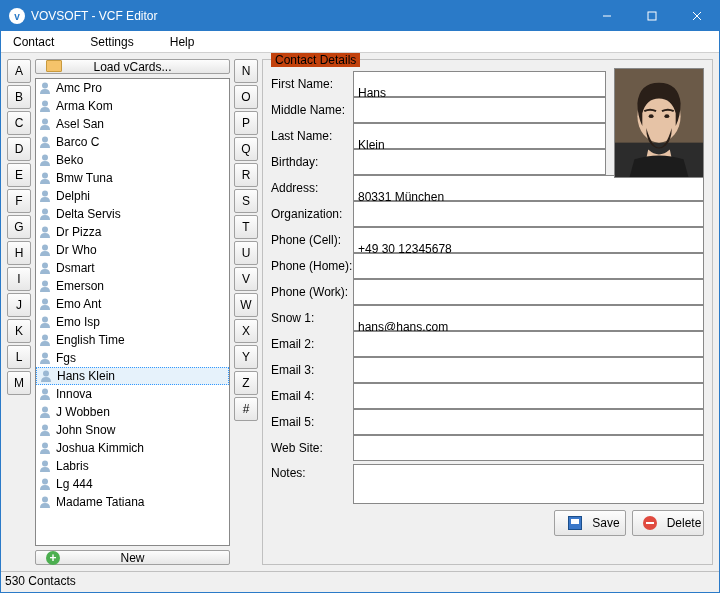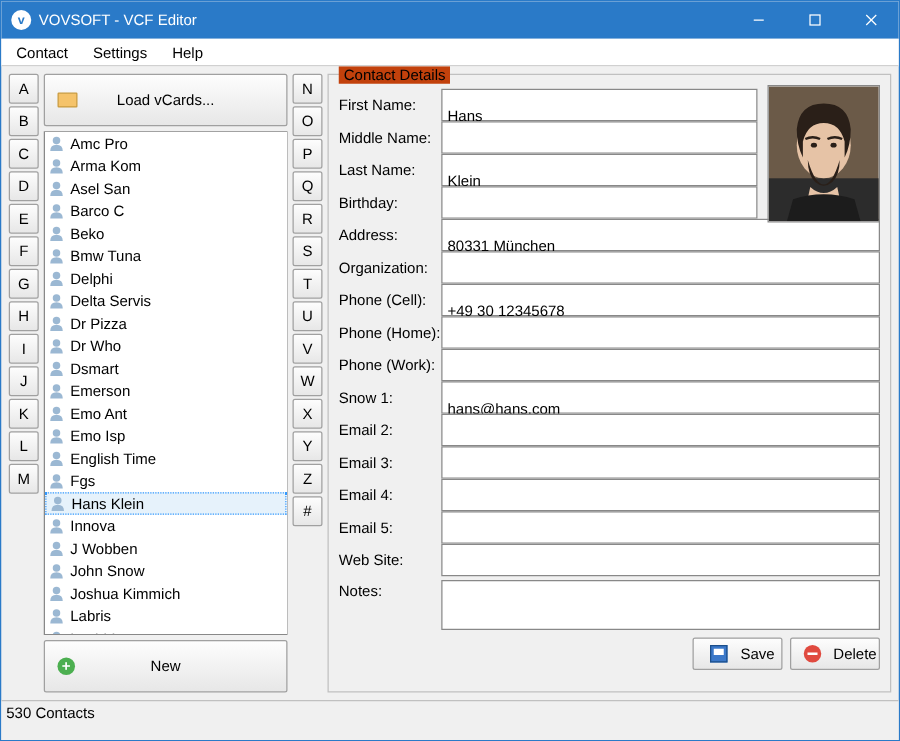--- a/index.html
+++ b/index.html
@@ -3,27 +3,27 @@
 <meta charset="utf-8">
 <style>
   * { box-sizing: border-box; margin: 0; padding: 0; font-family: "Segoe UI", Tahoma, sans-serif; font-size: 12px; }
   body { width: 720px; height: 593px; background: #f0f0f0; border: 1px solid #2a7ac8; display: flex; flex-direction: column; overflow: hidden; }
   .titlebar { background: #2a7ac8; color: #fff; height: 30px; display: flex; align-items: center; padding-left: 8px; }
   .titlebar .app-icon { width: 16px; height: 16px; background: #fff; border-radius: 50%; margin-right: 6px; display: flex; align-items: center; justify-content: center; color: #2a7ac8; font-size: 10px; font-weight: bold; }
   .titlebar .title { flex: 1; }
   .win-btns { display: flex; height: 100%; }
   .win-btn { width: 45px; display: flex; align-items: center; justify-content: center; color: #fff; }
   .win-btn svg { stroke: #fff; }
-  .menubar { background: #fff; height: 22px; display: flex; align-items: center; padding-left: 4px; gap: 4px; border-bottom: 1px solid #d0d0d0; }
+  .menubar { background: #fff; height: 22px; display: flex; align-items: center; padding-left: 4px; gap: 20px; border-bottom: 1px solid #d0d0d0; }
   .menu-item { padding: 2px 8px; }
   .content { flex: 1; display: flex; padding: 6px; gap: 4px; overflow: hidden; }
   .alpha-col { display: flex; flex-direction: column; gap: 2px; }
   .alpha-btn { width: 24px; height: 24px; background: linear-gradient(#fdfdfd,#e7e7e7); border: 1px solid #a0a0a0; border-radius: 2px; text-align: center; line-height: 22px; }
   .left-pane { width: 195px; display: flex; flex-direction: column; gap: 4px; }
-  .load-btn, .new-btn { height: 42px; background: linear-gradient(#fdfdfd,#e7e7e7); border: 1px solid #a0a0a0; border-radius: 2px; display: flex; align-items: center; justify-content: center; position: relative; }
+  .load-btn, .new-btn { height: 15px; background: linear-gradient(#fdfdfd,#e7e7e7); border: 1px solid #a0a0a0; border-radius: 2px; display: flex; align-items: flex-start; justify-content: center; position: relative; }
   .load-btn .folder-icon, .new-btn .plus-icon { position: absolute; left: 10px; }
   .folder-icon { width: 16px; height: 12px; background: #f5c36a; border: 1px solid #c89a3e; border-radius: 1px; }
   .plus-icon { width: 14px; height: 14px; background: #4caf50; border-radius: 50%; color: #fff; line-height: 14px; text-align: center; font-weight: bold; }
   .search-row { display: flex; border: 1px solid #888; background: #fff; height: 22px; }
   .search-row input { flex: 1; border: none; outline: none; padding: 0 4px; }
   .search-row .mag { width: 22px; display: flex; align-items: center; justify-content: center; }
   .contact-list { flex: 1; border: 1px solid #888; background: #fff; overflow-y: scroll; }
   .contact-list::-webkit-scrollbar { width: 16px; }
   .contact-list::-webkit-scrollbar-track { background: #f0f0f0; }
   .contact-list::-webkit-scrollbar-thumb { background: #c0c0c0; border: 1px solid #a0a0a0; }
@@ -42,21 +42,21 @@
   .short-field { margin-right: 98px; }
   .notes-row { display: flex; align-items: flex-start; }
   .notes-row label { width: 82px; padding-top: 2px; }
   .notes-row textarea { flex: 1; height: 40px; border: 1px solid #888; resize: none; font-family: inherit; overflow-y: scroll; }
   .btn-row { display: flex; justify-content: flex-end; gap: 6px; margin-top: 6px; }
   .action-btn { width: 72px; height: 26px; background: linear-gradient(#fdfdfd,#e7e7e7); border: 1px solid #a0a0a0; border-radius: 2px; display: flex; align-items: center; justify-content: center; gap: 10px; padding-left: 8px; }
   .save-ico { width: 14px; height: 14px; background: #3b78c9; border: 1px solid #1b4e8a; position: relative; }
   .save-ico::after { content:""; position:absolute; top:2px; left:2px; right:2px; height:5px; background:#fff; }
   .del-ico { width: 14px; height: 14px; background: #e04a3f; border-radius: 50%; position: relative; }
   .del-ico::after { content:""; position:absolute; top:6px; left:3px; right:3px; height:2px; background:#fff; }
-  .statusbar { height: 32px; border-top: 1px solid #c0c0c0; padding-left: 4px; line-height: 18px; background:#f0f0f0; }
+  .statusbar { height: 21px; border-top: 1px solid #c0c0c0; padding-left: 4px; line-height: 18px; background:#f0f0f0; }
 </style>
 </head>
 <body>
 
 <div class="titlebar">
   <span class="app-icon">v</span>
   <span class="title">VOVSOFT - VCF Editor</span>
   <div class="win-btns">
     <div class="win-btn">
         <svg width="10" height="10">

